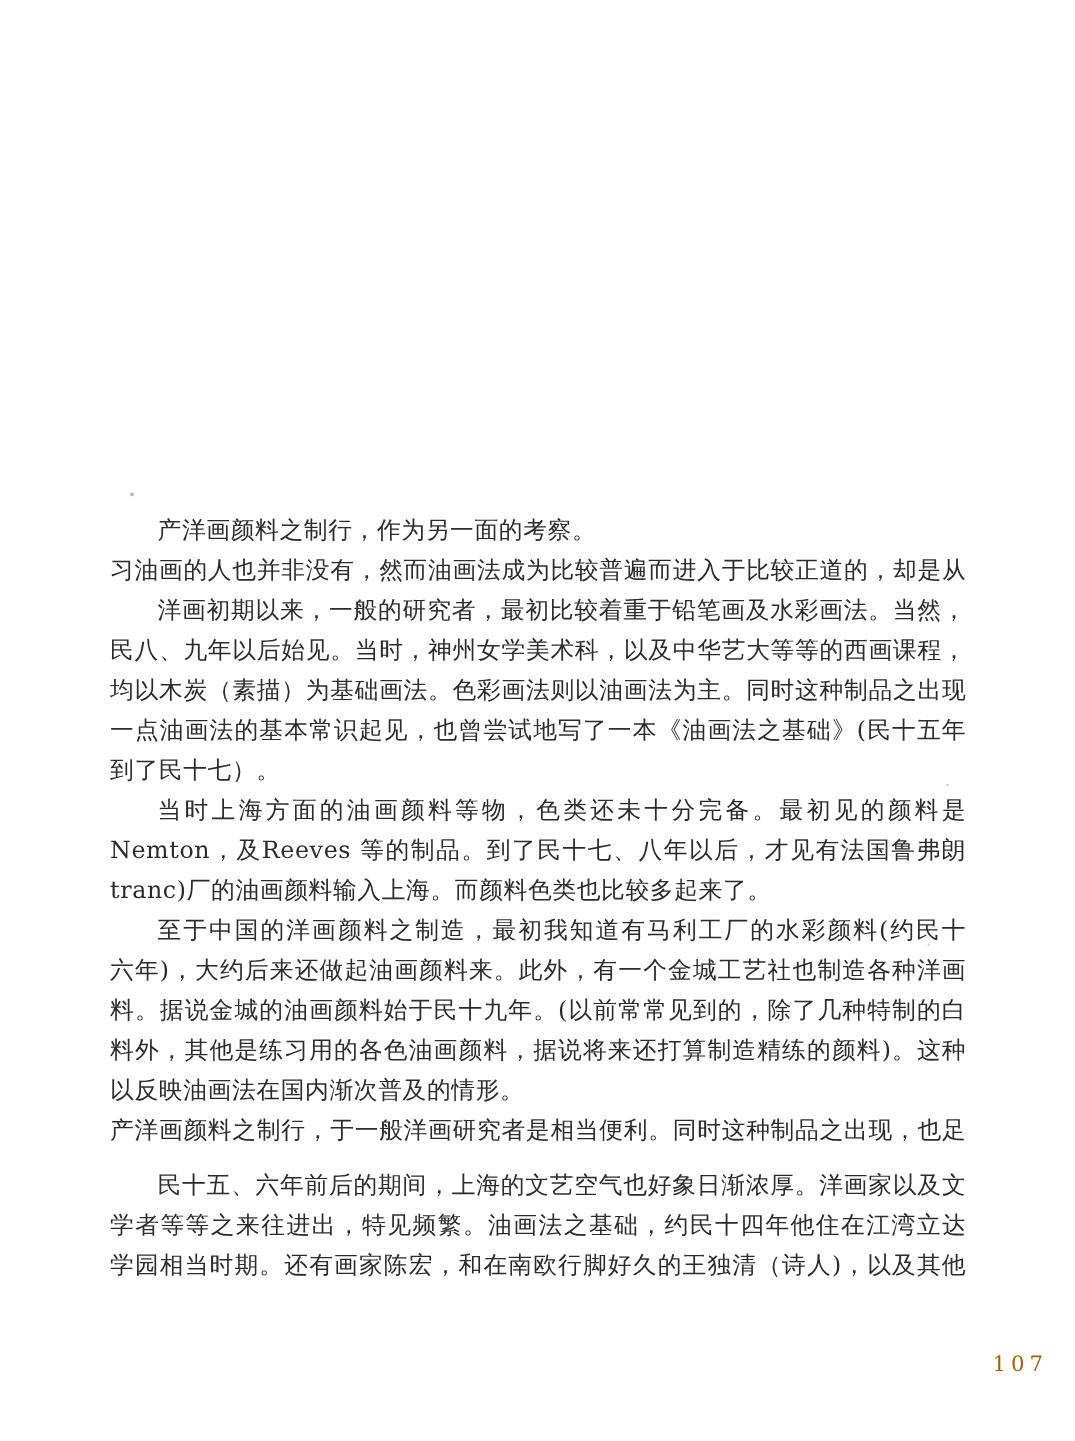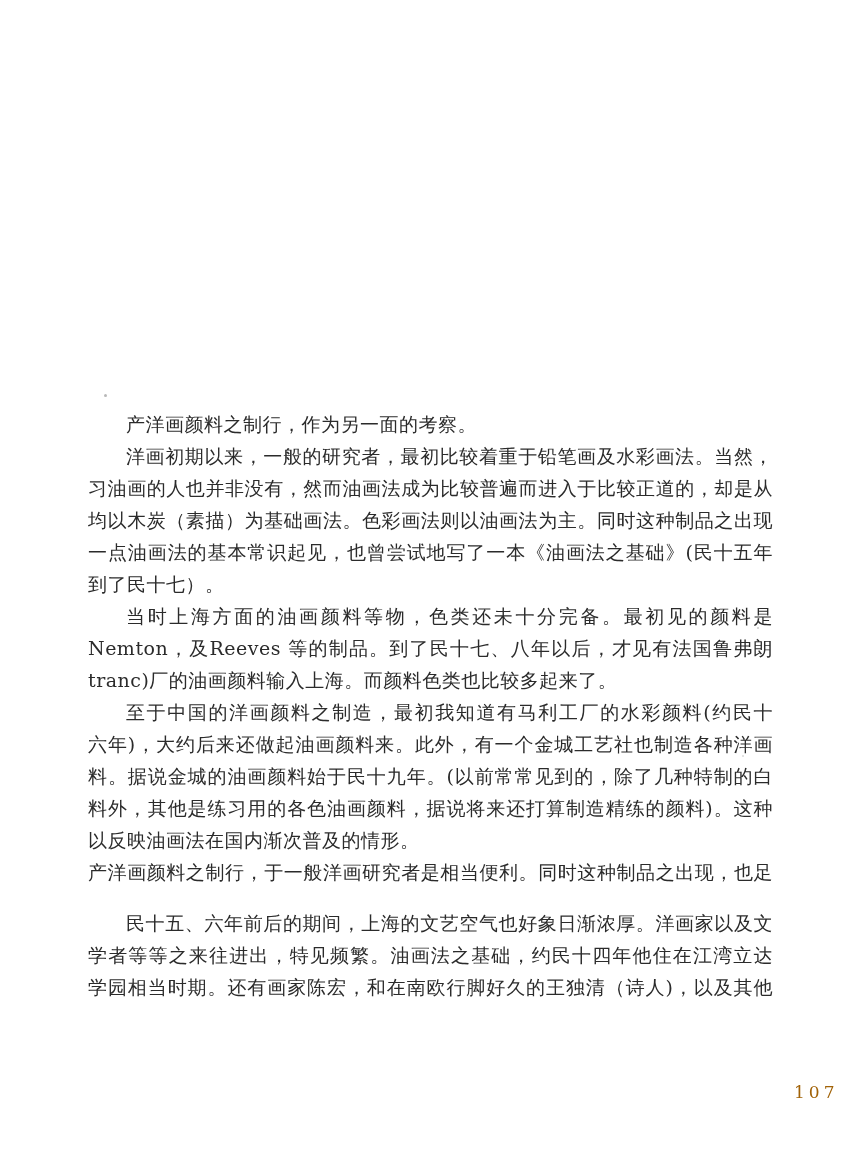--- a/index.html
+++ b/index.html
@@ -16,21 +16,21 @@
     font-family: "DejaVu Serif", "Liberation Serif", serif;
   }
   .text-block {
     position: absolute;
     left: 88px;
     top: 408px;
     width: 685px;
     color: #2b2b2b;
   }
   .para { margin: 0; padding: 0; }
-  .para-gap { margin-top: 19px; }
+  .para-gap { margin-top: 12px; }
   .line {
     height: 32px;
     line-height: 32px;
     font-size: 19px;
     letter-spacing: 0.5px;
     text-align: justify;
     text-align-last: justify;
     overflow: hidden;
   }
   .line.first { text-indent: 38px; }
@@ -59,22 +59,23 @@
 <div class="page">
   <div class="speck speck-1"></div>
   <div class="speck speck-2"></div>
   <div class="speck speck-3"></div>
 
   <div class="text-block">
       <div class="para">
         <div class="line first short">产洋画颜料之制行，作为另一面的考察。</div>
       </div>
       <div class="para">
+        <div class="line">习油画的人也并非没有，然而油画法成为比较普遍而进入于比较正道的，却是从</div>
         <div class="line first">洋画初期以来，一般的研究者，最初比较着重于铅笔画及水彩画法。当然，</div>
-        <div class="line">习油画的人也并非没有，然而油画法成为比较普遍而进入于比较正道的，却是从</div>
+        <div class="line">民八、九年以后始见。当时，神州女学美术科，以及中华艺大等等的西画课程，</div>
         <div class="line">均以木炭（素描）为基础画法。色彩画法则以油画法为主。同时这种制品之出现</div>
         <div class="line">一点油画法的基本常识起见，也曾尝试地写了一本《油画法之基础》(民十五年由</div>
         <div class="line short">到了民十七）。</div>
       </div>
       <div class="para">
         <div class="line first">当时上海方面的油画颜料等物，色类还未十分完备。最初见的颜料是Winsor</div>
         <div class="line">Nemton，及Reeves 等的制品。到了民十七、八年以后，才见有法国鲁弗朗（Le-</div>
         <div class="line short">tranc)厂的油画颜料输入上海。而颜料色类也比较多起来了。</div>
       </div>
       <div class="para">

